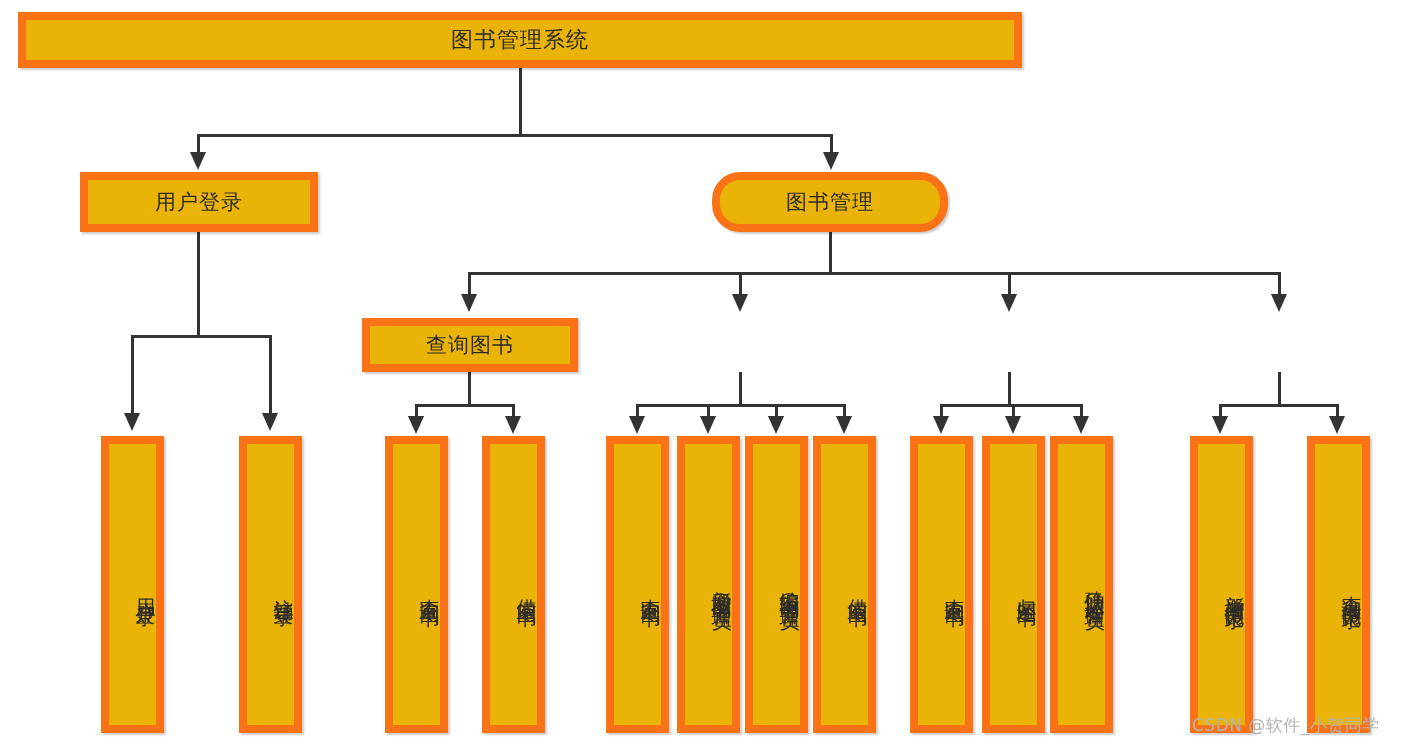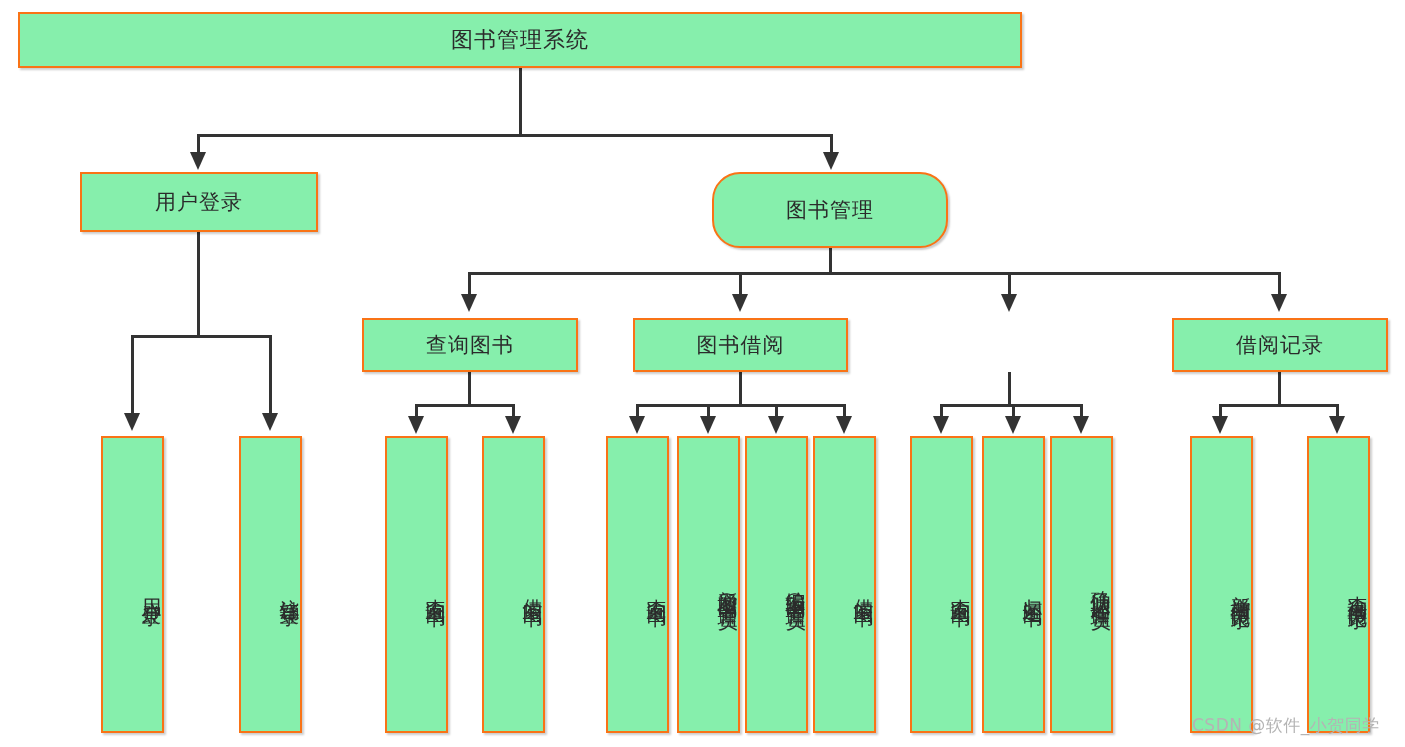--- a/index.html
+++ b/index.html
@@ -15,22 +15,22 @@
     position: relative;
     width: 1405px;
     height: 747px;
     background: #ffffff;
     overflow: hidden;
   }
   
   .node {
     position: absolute;
     box-sizing: border-box;
-    background: #86efac;
-    border: 2px solid #f97316;
+    background: #eab308;
+    border: 8px solid #f97316;
     box-shadow: 2px 2px 2px rgba(0,0,0,0.20);
     display: flex;
     align-items: center;
     justify-content: center;
     color: #2b2b2b;
     letter-spacing: 1px;
   }
   .node.h {           
     font-size: 21px;
     line-height: 1;
@@ -142,25 +142,23 @@
   <div class="ln v" style="left:1278px; top:372px; height:32px;"></div>
   <div class="ln h" style="left:1219px; top:404px; width:119px;"></div>
   <div class="ln v" style="left:1219px; top:404px; height:14px;"></div>
   <div class="arrow" style="left:1212px; top:416px;"></div>
   <div class="ln v" style="left:1336px; top:404px; height:14px;"></div>
   <div class="arrow" style="left:1329px; top:416px;"></div>
 
   <div class="node h root" style="left:18px; top:12px; width:1004px; height:56px;">图书管理系统</div>
 
   <div class="node h" style="left:80px; top:172px; width:238px; height:60px;">用户登录</div>
-  <div class="node h" style="left:712px; top:172px; width:236px; height:76px;border-radius:28px;">图书管理</div>
+  <div class="node h" style="left:712px; top:172px; width:236px; height:60px;border-radius:28px;">图书管理</div>
 
   <div class="node h" style="left:362px; top:318px; width:216px; height:54px;">查询图书</div>
-  <div class="node h" style="left:633px; top:318px; width:215px; height:54px;">图书借阅</div>
-  <div class="node h" style="left:1172px; top:318px; width:216px; height:54px;">借阅记录</div>
 
   <div class="node v" style="left:101px; top:436px; width:63px; height:297px;">
       <span class="vtxt">用户登录</span>
     </div>
   <div class="node v" style="left:239px; top:436px; width:63px; height:297px;">
       <span class="vtxt">注销登录</span>
     </div>
   <div class="node v" style="left:385px; top:436px; width:63px; height:297px;">
       <span class="vtxt">查询图书</span>
     </div>

